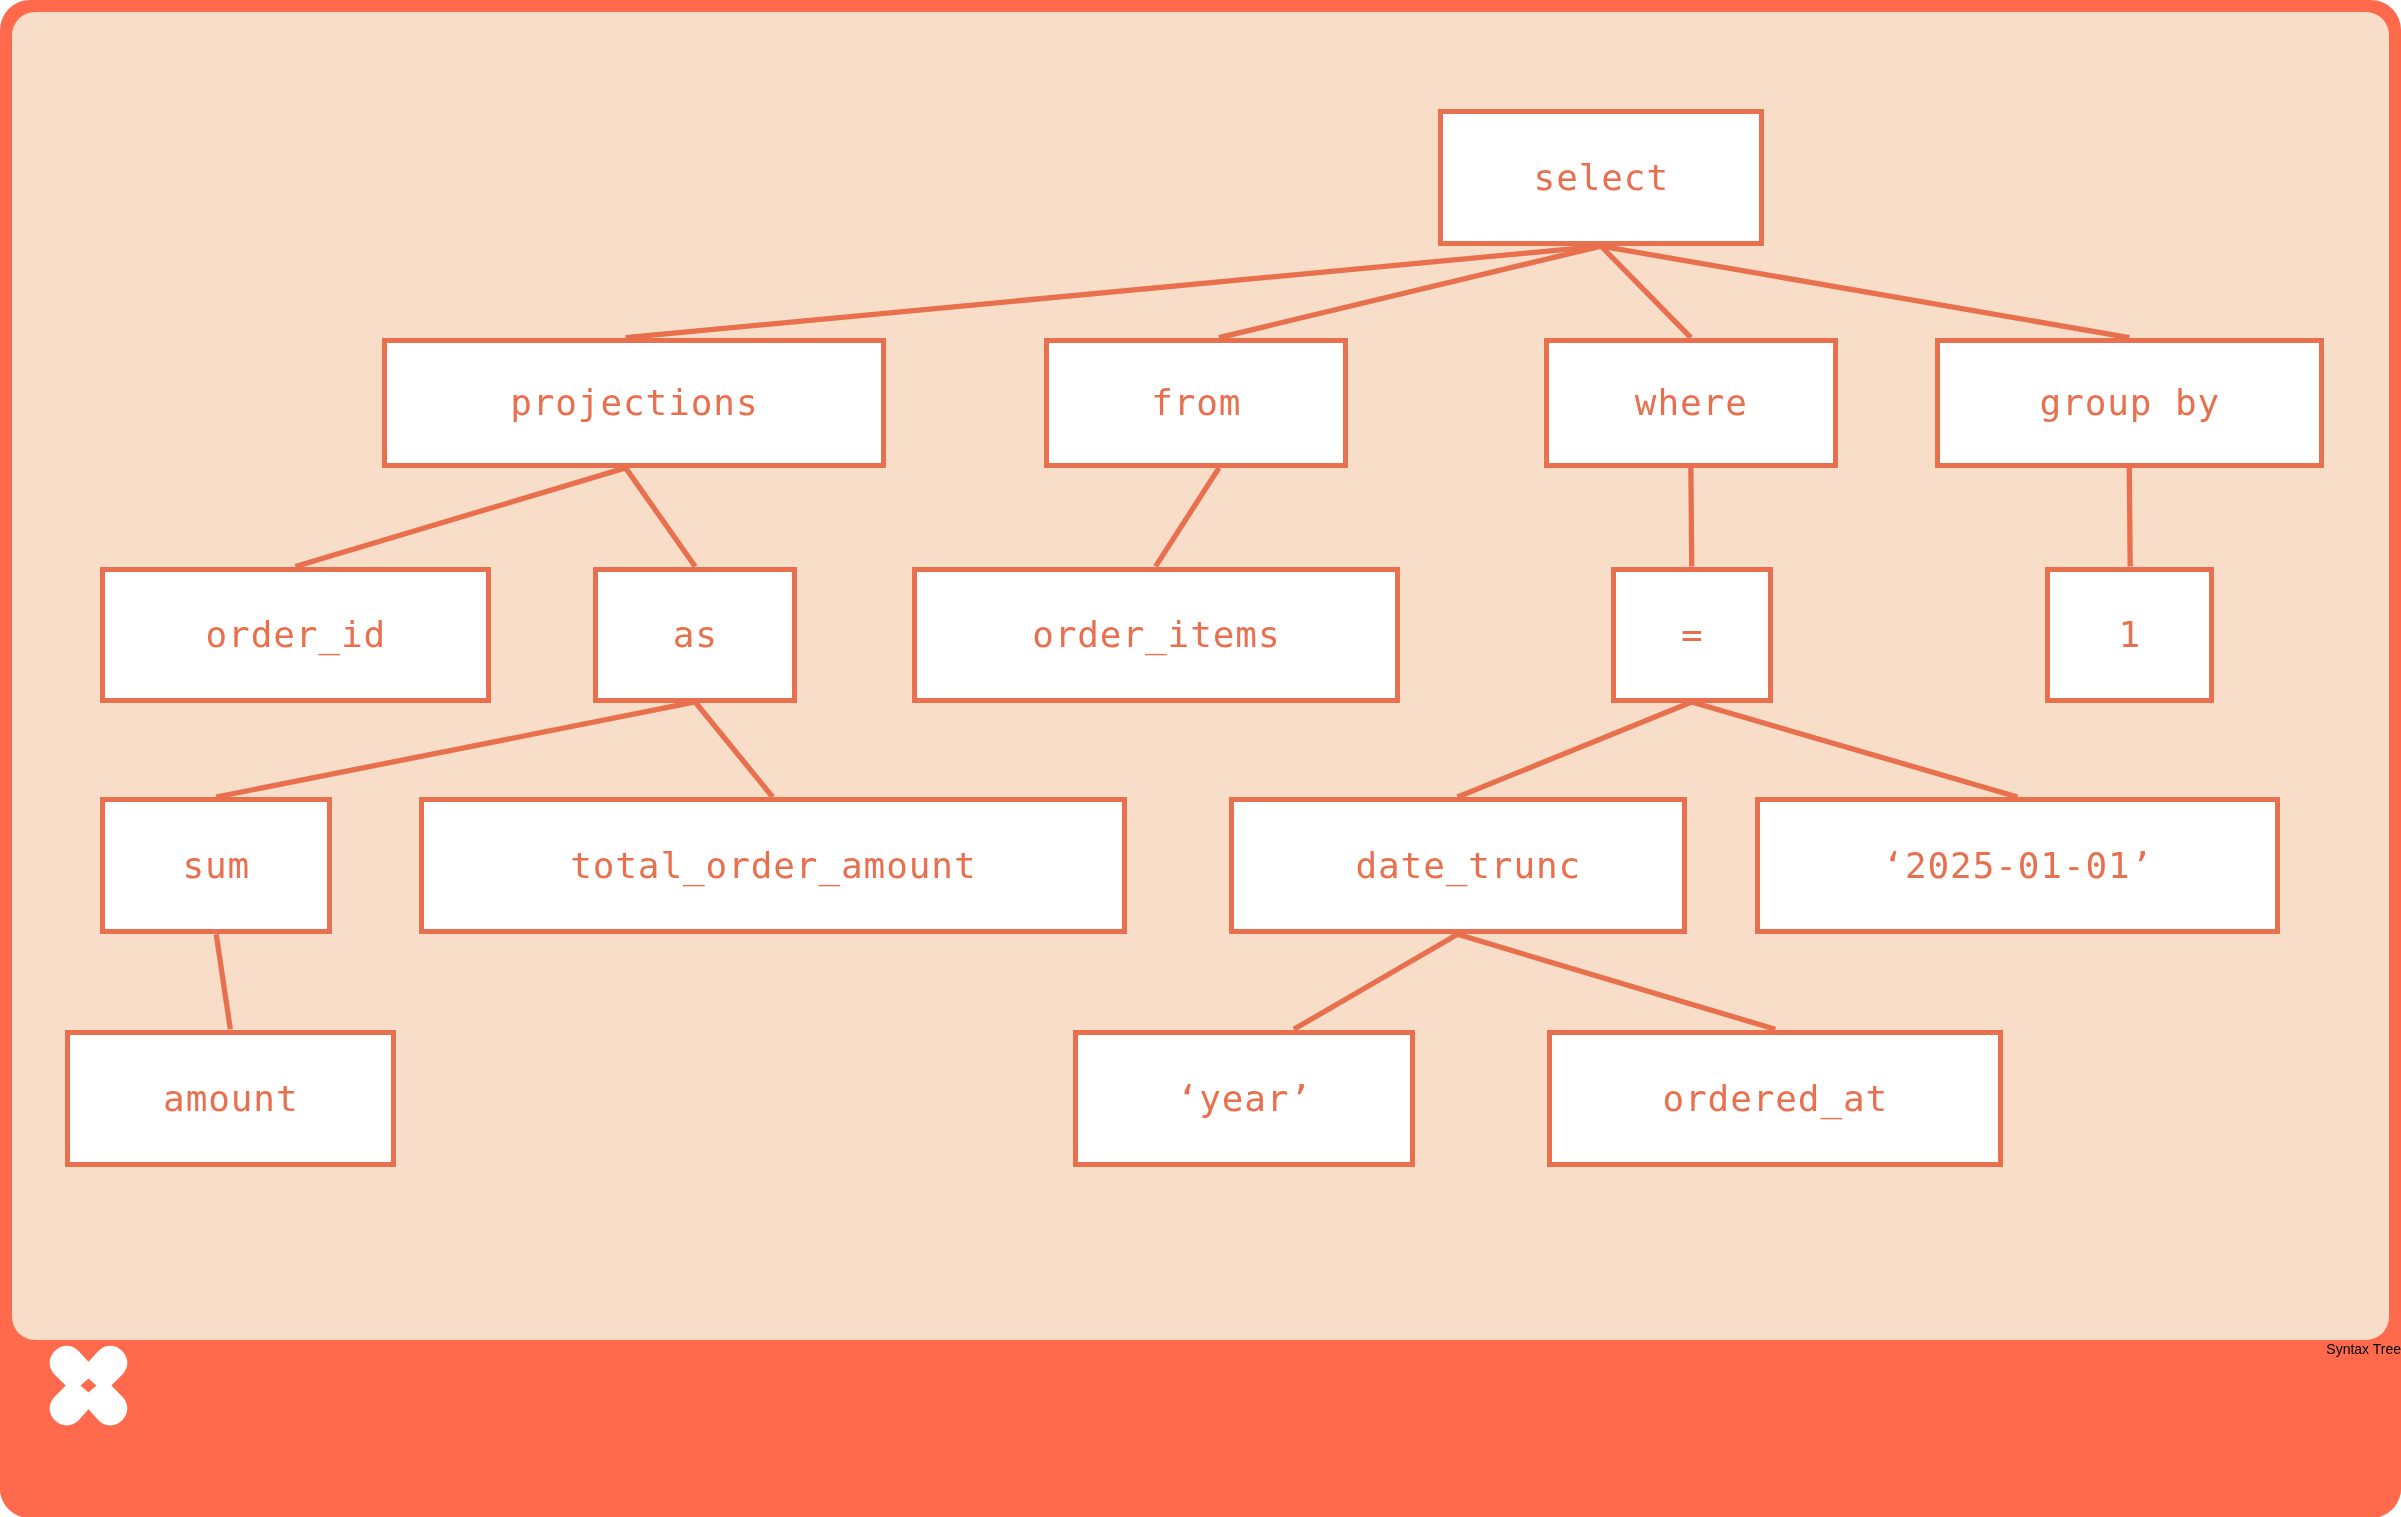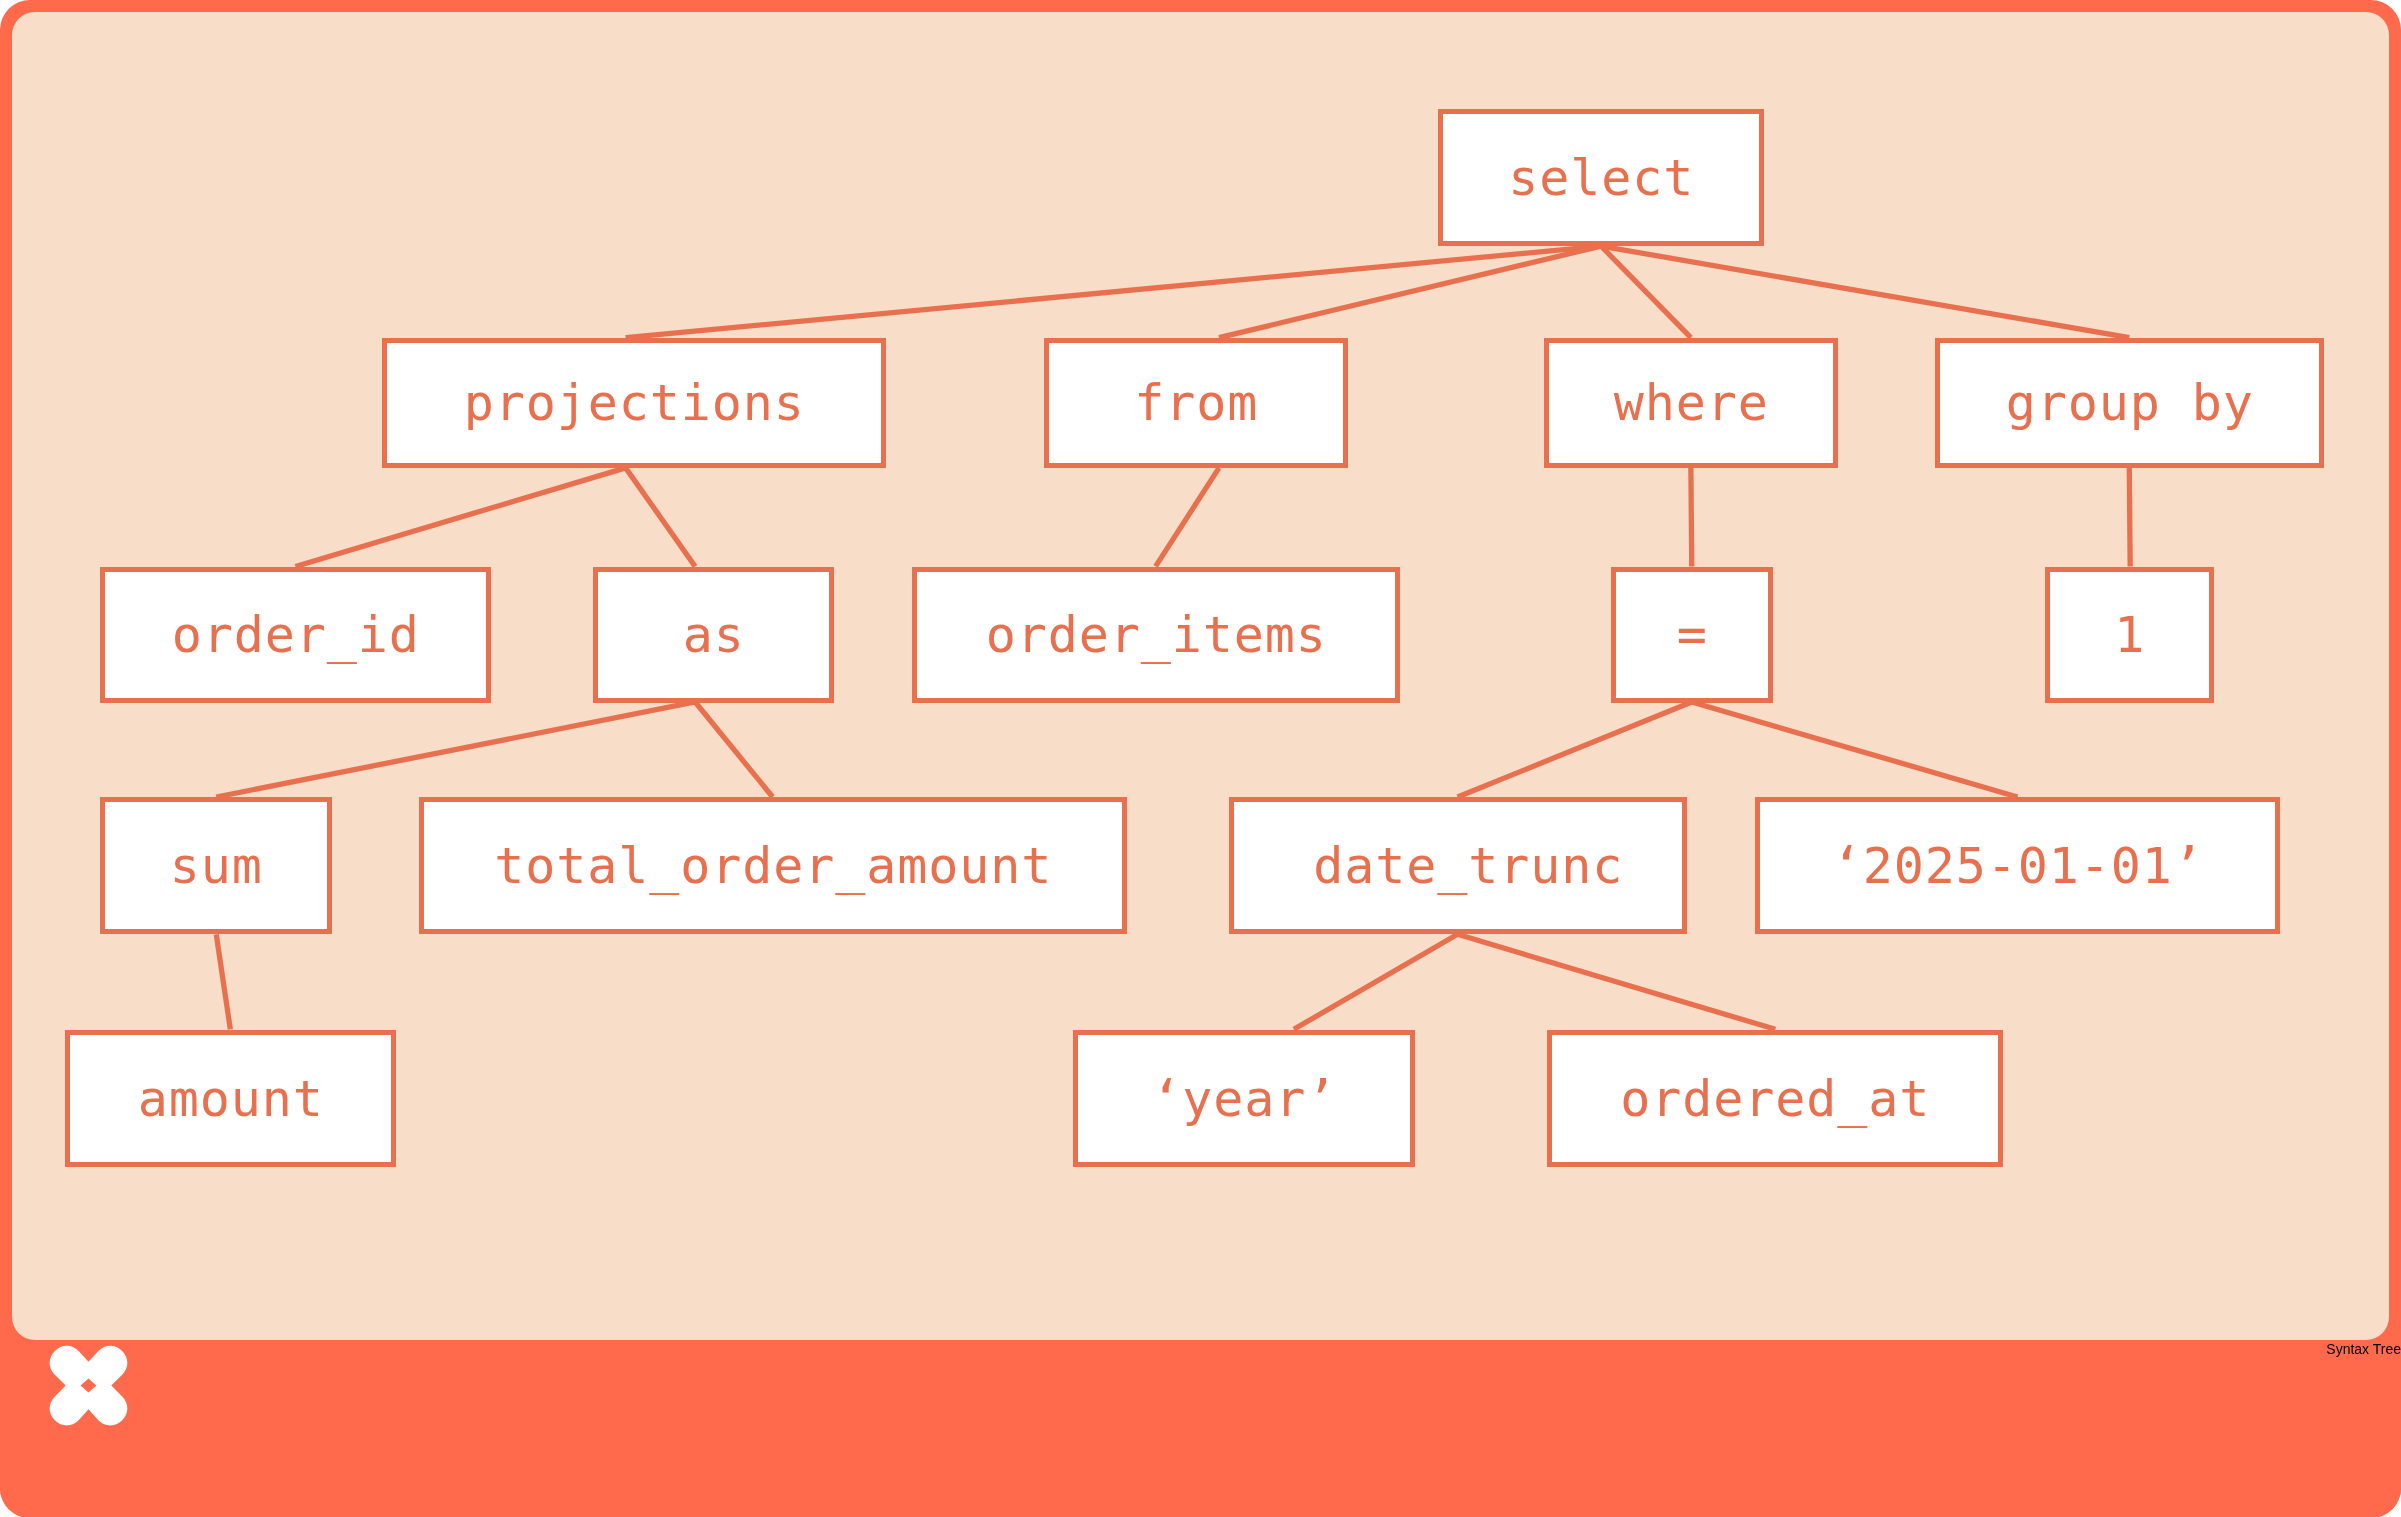--- a/index.html
+++ b/index.html
@@ -47,21 +47,21 @@
     box-sizing: border-box;
     background: #ffffff;
     border: 5.3px solid #E8704E;
     display: flex;
     align-items: center;
     justify-content: center;
     z-index: 3;
   }
   .node span {
     font-family: "DejaVu Sans Mono", "Liberation Mono", monospace;
-    font-size: 50px;
+    font-size: 36px;
     color: #E8704E;
     letter-spacing: 0.9px;
     line-height: 1;
     white-space: nowrap;
   }
 
   #footer {
     position: absolute;
     left: 0;
     top: 1341px;
@@ -117,21 +117,21 @@
         </div>
         <div class="node" style="left: 1532px; top: 326px; width: 294px; height: 130px;">
           <span>where</span>
         </div>
         <div class="node" style="left: 1923px; top: 326px; width: 389px; height: 130px;">
           <span>group by</span>
         </div>
         <div class="node" style="left: 88px; top: 555px; width: 391px; height: 136px;">
           <span>order_id</span>
         </div>
-        <div class="node" style="left: 581px; top: 555px; width: 241px; height: 136px;">
+        <div class="node" style="left: 581px; top: 555px; width: 204px; height: 136px;">
           <span>as</span>
         </div>
         <div class="node" style="left: 900px; top: 555px; width: 488px; height: 136px;">
           <span>order_items</span>
         </div>
         <div class="node" style="left: 1599px; top: 555px; width: 162px; height: 136px;">
           <span>=</span>
         </div>
         <div class="node" style="left: 2033px; top: 555px; width: 169px; height: 136px;">
           <span>1</span>

